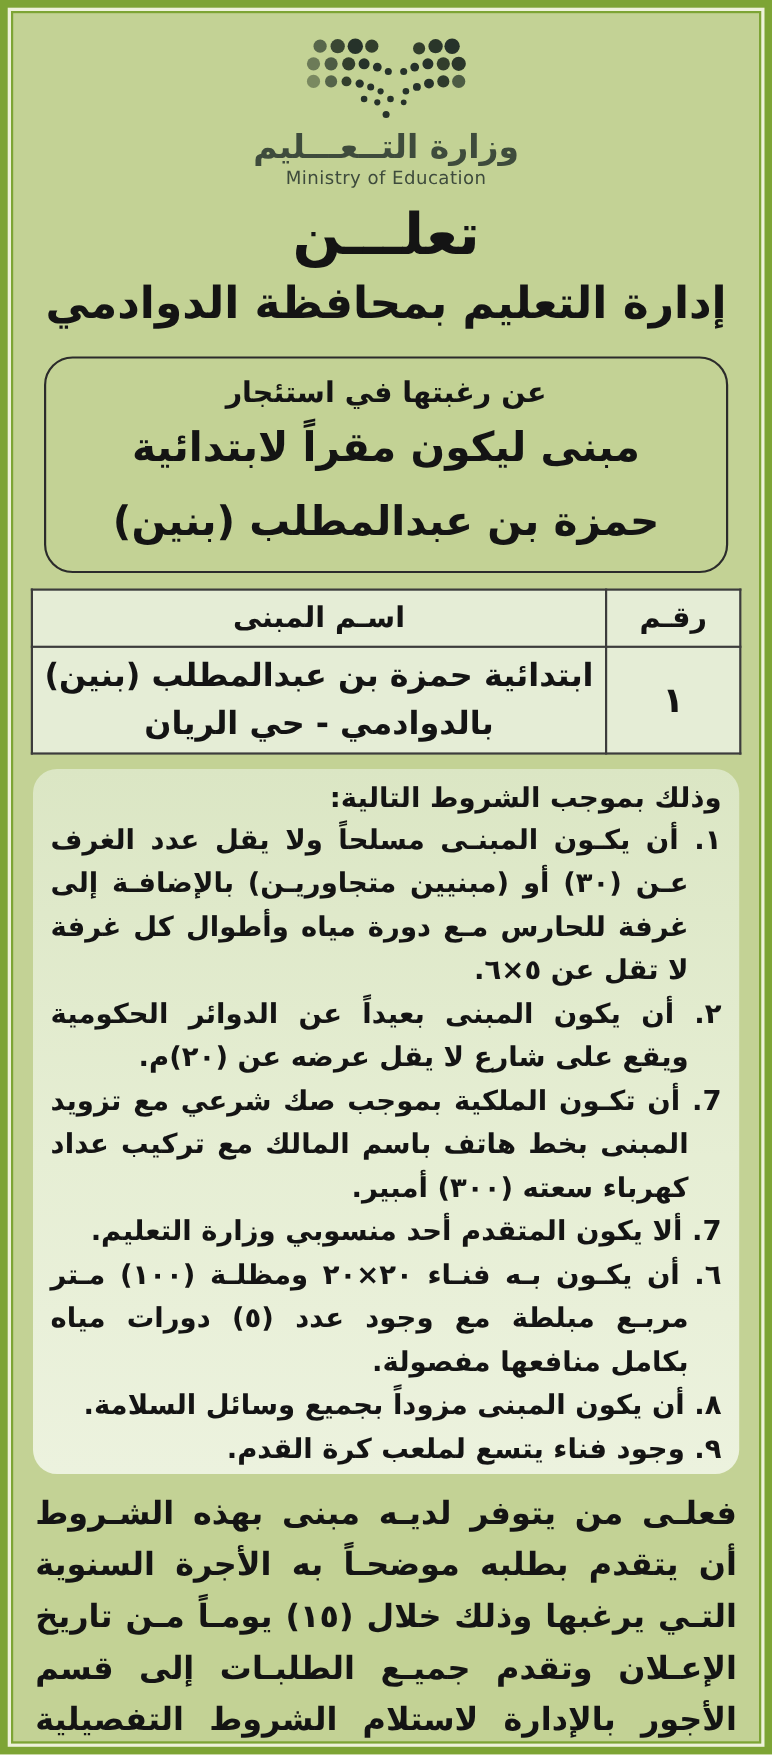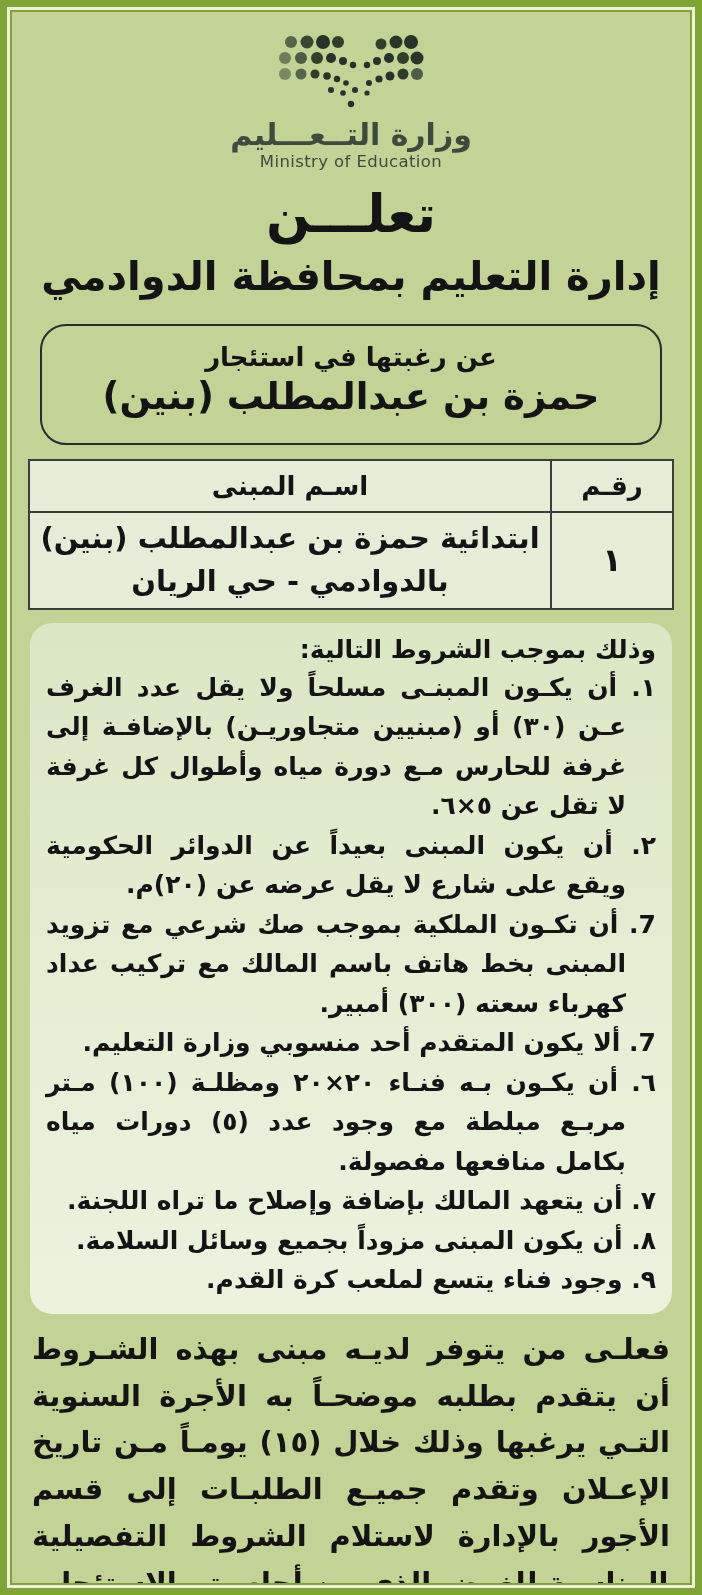--- a/index.html
+++ b/index.html
@@ -52,21 +52,21 @@
   .headline2{font-size:40px;font-weight:bold;margin-top:8px;line-height:1.2;}
   
   .subject-box{
     margin:24px 14px 0;
     border:2px solid #2b2b2b;
     border-radius:26px;
     padding:16px 8px 22px;
   }
   .subject-line1{font-size:26px;font-weight:bold;}
   .subject-line2{font-size:37px;font-weight:bold;margin-top:12px;line-height:1.25;}
-  .subject-line3{font-size:37px;font-weight:bold;margin-top:2px;line-height:1.25;}
+  .subject-line3{font-size:37px;font-weight:bold;margin-top:20px;line-height:1.25;}
   
   .bldg-table{
     width:calc(100% - 4px);
     margin:14px auto 0;
     border-collapse:collapse;
   }
   .bldg-table th,.bldg-table td{
     border:2px solid #3c3c3c;
     background:#e5edd6;
     font-weight:bold;
@@ -74,21 +74,21 @@
   }
   .bldg-table th{font-size:26px;height:52px;}
   .col-num{width:122px;}
   .num-cell{font-size:32px;}
   .name-cell{font-size:29px;line-height:1.5;height:90px;}
   
   .conditions{
     margin:13px 4px 0;
     background:linear-gradient(180deg,#dbe6c4 0%,#e6eed4 55%,#ecf2de 100%);
     border-radius:22px;
-    padding:12px 16px 14px;
+    padding:12px 16px 4px;
     text-align:right;
   }
   .cond-intro{font-size:25px;font-weight:bold;margin-bottom:4px;}
   .cond-item{
     font-size:25px;font-weight:bold;
     line-height:1.58;
     text-align:justify;
     padding-right:30px;
     text-indent:-30px;
   }
@@ -151,20 +151,21 @@
         </svg>
         <div class="logo-ar">وزارة التــعـــليم</div>
         <div class="logo-en">Ministry of Education</div>
       </div>
 
       <div class="headline1">تعلـــن</div>
       <div class="headline2">إدارة التعليم بمحافظة الدوادمي</div>
 
       <div class="subject-box">
         <div class="subject-line1">عن رغبتها في استئجار</div>
+        <div class="subject-line2">مبنى ليكون مقراً لابتدائية</div>
         <div class="subject-line3">حمزة بن عبدالمطلب (بنين)</div>
       </div>
 
       <table class="bldg-table">
         <tbody>
             <tr>
           <th class="col-num">رقـم</th>
           <th>اسـم المبنى</th>
         </tr>
         <tr>
@@ -177,21 +178,20 @@
       </tbody>
         </table>
 
       <div class="conditions">
         <div class="cond-intro">وذلك بموجب الشروط التالية:</div>
         <div class="cond-item">١. أن يكـون المبنـى مسلحاً ولا يقل عدد الغرف عـن (٣٠) أو (مبنيين متجاوريـن) بالإضافـة إلى غرفة للحارس مـع دورة مياه وأطوال كل غرفة لا تقل عن ٥×٦.</div>
         <div class="cond-item">٢. أن يكون المبنى بعيداً عن الدوائر الحكومية ويقع على شارع لا يقل عرضه عن (٢٠)م.</div>
         <div class="cond-item">7. أن تكـون الملكية بموجب صك شرعي مع تزويد المبنى بخط هاتف باسم المالك مع تركيب عداد كهرباء سعته (٣٠٠) أمبير.</div>
         <div class="cond-item">7. ألا يكون المتقدم أحد منسوبي وزارة التعليم.</div>
         <div class="cond-item">٦. أن يكـون بـه فنـاء ٢٠×٢٠ ومظلـة (١٠٠) مـتر مربـع مبلطة مع وجود عدد (٥) دورات مياه بكامل منافعها مفصولة.</div>
-        <div class="cond-item">٧. أن يتعهد المالك بإضافة وإصلاح ما تراه اللجنة.</div>
         <div class="cond-item">٨. أن يكون المبنى مزوداً بجميع وسائل السلامة.</div>
         <div class="cond-item">٩. وجود فناء يتسع لملعب كرة القدم.</div>
       </div>
 
       <div class="closing">فعلـى من يتوفر لديـه مبنى بهذه الشـروط أن يتقدم بطلبه موضحـاً به الأجرة السنوية التـي يرغبها وذلك خلال (١٥) يومـاً مـن تاريخ الإعـلان وتقدم جميـع الطلبـات إلى قسم الأجور بالإدارة لاستلام الشروط التفصيلية المناسبة للغرض الذي من أجله يتم الاستئجار.</div>
 
     </div>
   </div>
 </div>
 

